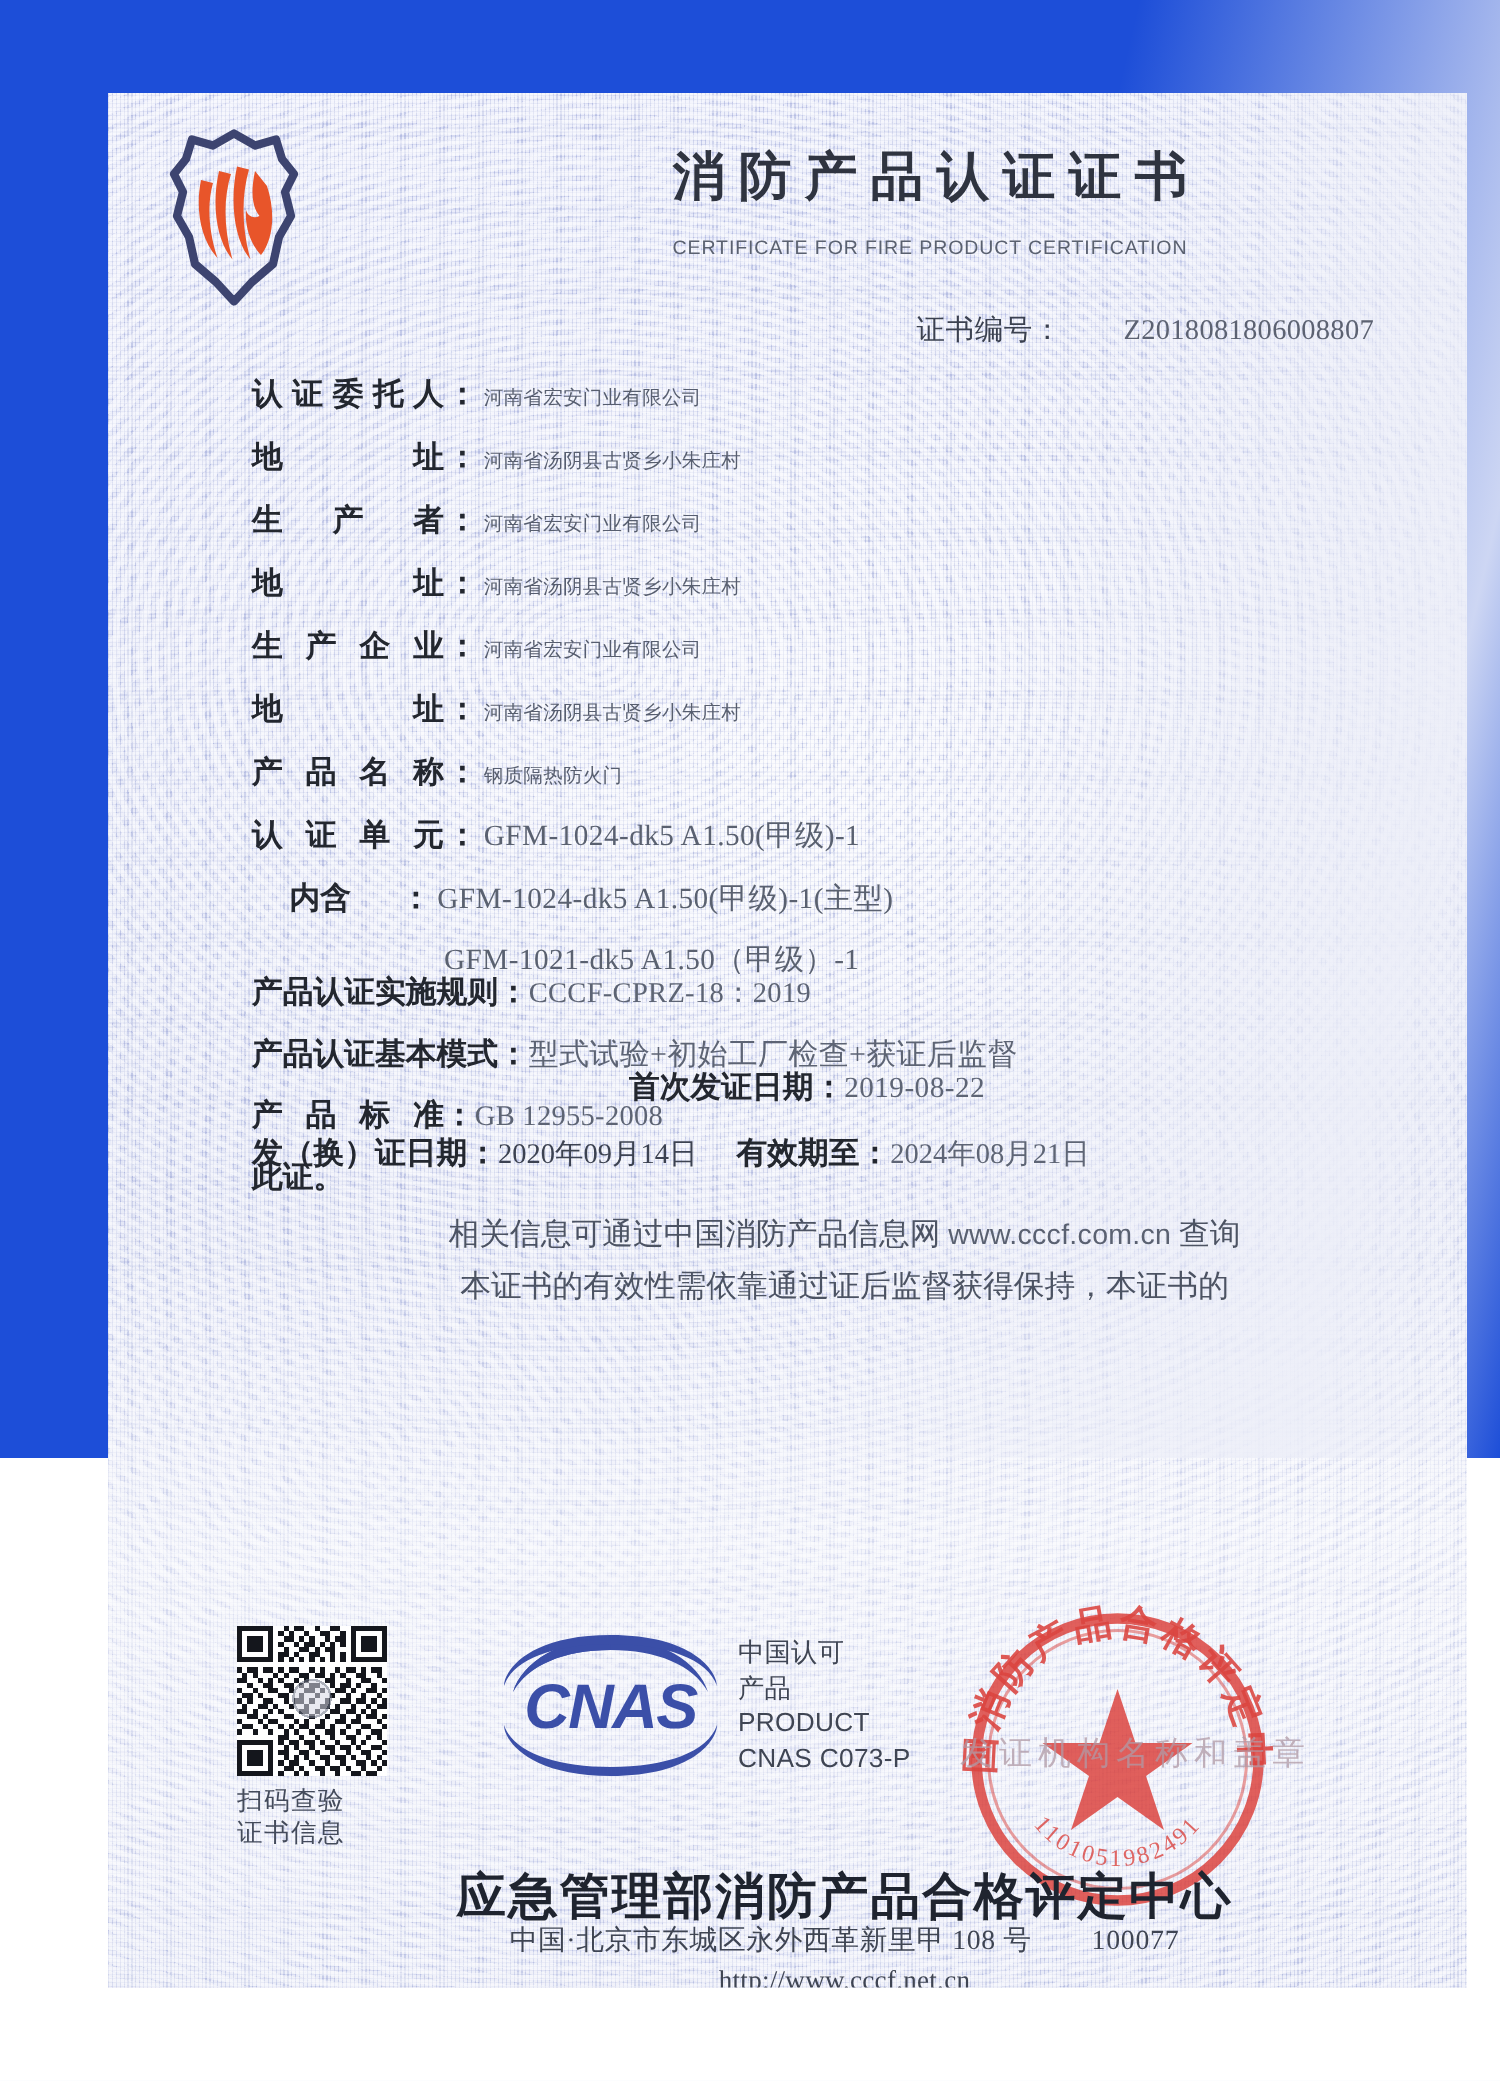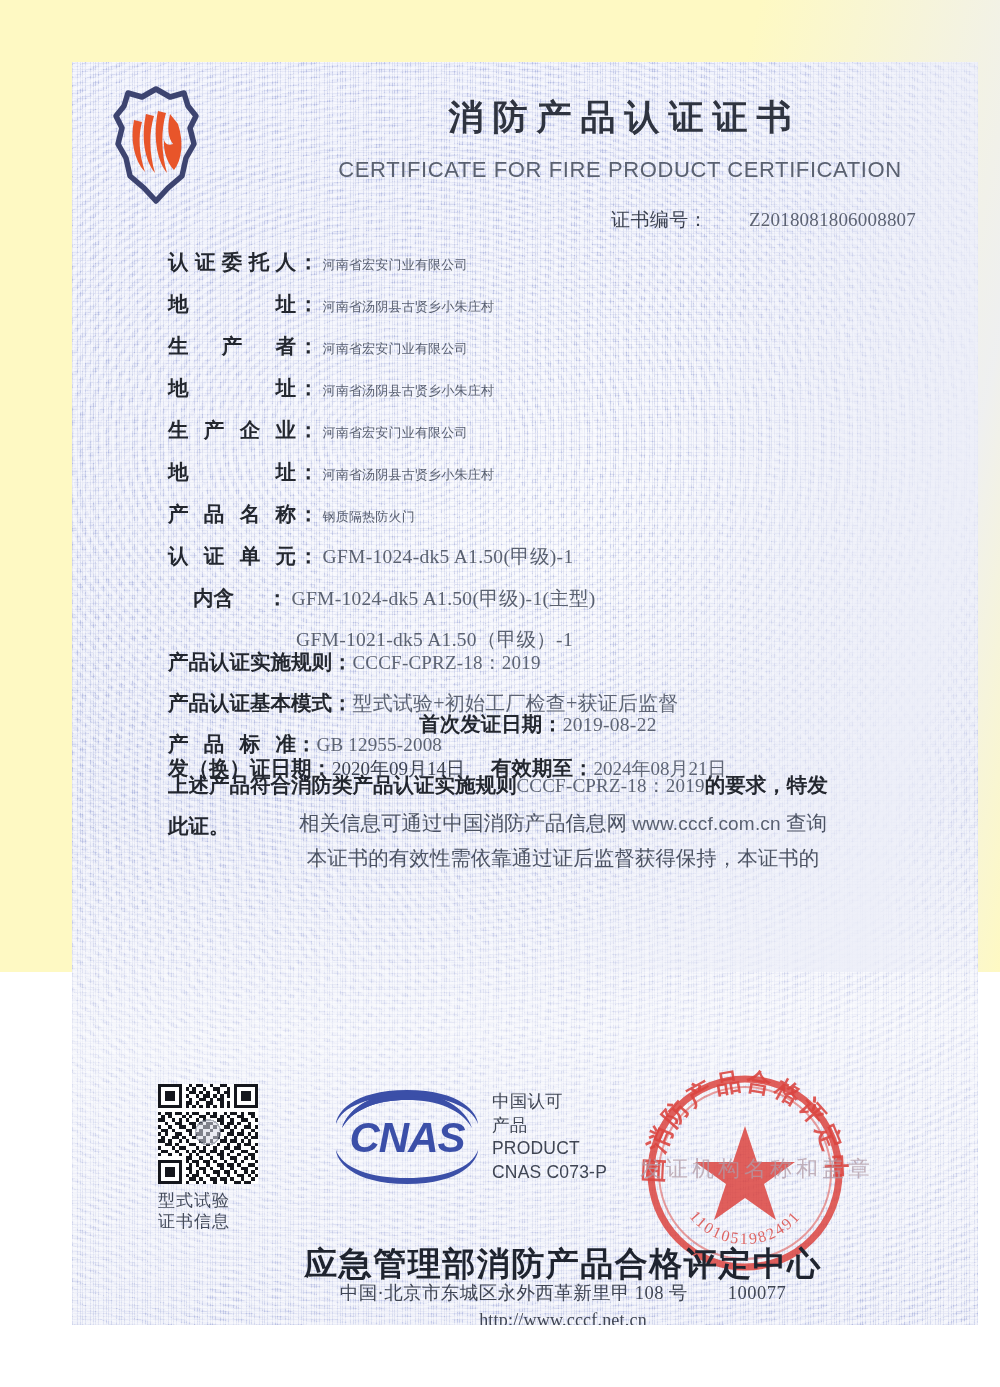--- a/index.html
+++ b/index.html
@@ -14,21 +14,21 @@
     overflow: hidden;
     position: relative;
   }
 
   
   #page {
     position: absolute;
     left: 0; top: 0;
     width: 1000px;
     height: 972px;
-    background: #fef9c3;
+    background: #1d4ed8;
   }
   #page::after{
     content:"";
     position:absolute;
     left:0;top:0;right:0;bottom:0;
     background:
       linear-gradient(103deg, rgba(255,255,255,0) 62%, rgba(236,238,248,.85) 88%, rgba(248,248,252,0) 100%);
     pointer-events:none;
   }
 
@@ -117,21 +117,21 @@
     letter-spacing: 9px;
     color: #2f3440;
     text-indent: 9px;
   }
   #title-en {
     position: absolute;
     left: 188px;
     top: 95px;
     width: 720px;
     text-align: center;
-    font-size: 22px;
+    font-size: 13px;
     letter-spacing: 0.6px;
     color: #5a6170;
     font-weight: 400;
   }
   #cert-no {
     position: absolute;
     right: 62px;
     top: 145px;
     font-family: "Liberation Serif", "DejaVu Serif", serif;
     font-size: 19px;
@@ -470,23 +470,20 @@
 
       <div class="decl">
         <div>
           <span>产品认证实施规则：</span><span class="lite">CCCF-CPRZ-18：2019</span>
         </div>
         <div>
           <span>产品认证基本模式：</span><span class="lite" style="font-size:20px;">型式试验+初始工厂检查+获证后监督</span>
         </div>
         <div>
           <span style="display:inline-block;width:128px;text-align:justify;text-align-last:justify;">产品标准</span><span>：</span><span class="lite">GB 12955-2008</span>
-        </div>
-        <div>
-          <span>上述产品符合消防类产品认证实施规则</span><span class="lite">CCCF-CPRZ-18：2019</span><span>的要求，特发</span>
         </div>
         <div>此证。</div>
       </div>
 
       <div class="date-first">
         <span>首次发证日期：</span><span class="v">2019-08-22</span>
       </div>
 
       <div class="date-row">
         <span>发（换）证日期：</span><span class="v dark">2020年09月14日</span><span class="gap"></span><span>有效期至：</span><span class="v">2024年08月21日</span>
@@ -548,21 +545,21 @@
             <path d="M8 26h1v1H8zM10 26h2v1h-2zM14 26h1v1h-1zM17 26h1v1h-1zM20 26h1v1h-1zM23 26h2v1h-2zM26 26h1v1h-1zM28 26h1v1h-1z"></path>
             <path d="M9 27h2v1H9zM12 27h1v1h-1zM15 27h2v1h-2zM18 27h2v1h-2zM21 27h1v1h-1zM24 27h1v1h-1zM27 27h1v1h-1z"></path>
             <path d="M8 28h1v1H8zM11 28h1v1h-1zM13 28h1v1h-1zM16 28h1v1h-1zM19 28h1v1h-1zM22 28h2v1h-2zM25 28h2v1h-2z"></path>
           </g>
           <g opacity="0.55">
             <circle cx="14.5" cy="14" r="3.6" fill="#d8dae6"></circle>
             <circle cx="14.5" cy="14" r="3.6" fill="none" stroke="#6c7486" stroke-width=".45"></circle>
           </g>
         </svg>
         <div id="qr-cap">
-          <div>型式试验</div>
+          <div>扫码查验</div>
           <div>证书信息</div>
         </div>
       </div>
 
       <svg id="cnas" viewBox="0 0 170 106">
         <path d="M85 8 C52 8 26 24 20 44 C30 26 54 16 85 16 C116 16 140 26 150 44 C144 24 118 8 85 8 Z" fill="#3b4fa8"></path>
         <path d="M20 44 C26 24 52 8 85 8 L85 16 C54 16 30 26 20 44 Z" fill="#3b4fa8"></path>
         <path d="M14 40 C14 30 30 6 85 6 C140 6 156 30 156 40 C150 22 122 12 85 12 C48 12 20 22 14 40 Z" fill="#3b4fa8"></path>
         <path d="M14 66 C14 76 30 100 85 100 C140 100 156 76 156 66 C150 84 122 94 85 94 C48 94 20 84 14 66 Z" fill="#3b4fa8"></path>
         <text x="85" y="68" text-anchor="middle" font-family="Liberation Sans, sans-serif" font-size="42" font-weight="bold" font-style="italic" fill="#3b4fa8" letter-spacing="-1">CNAS</text>

